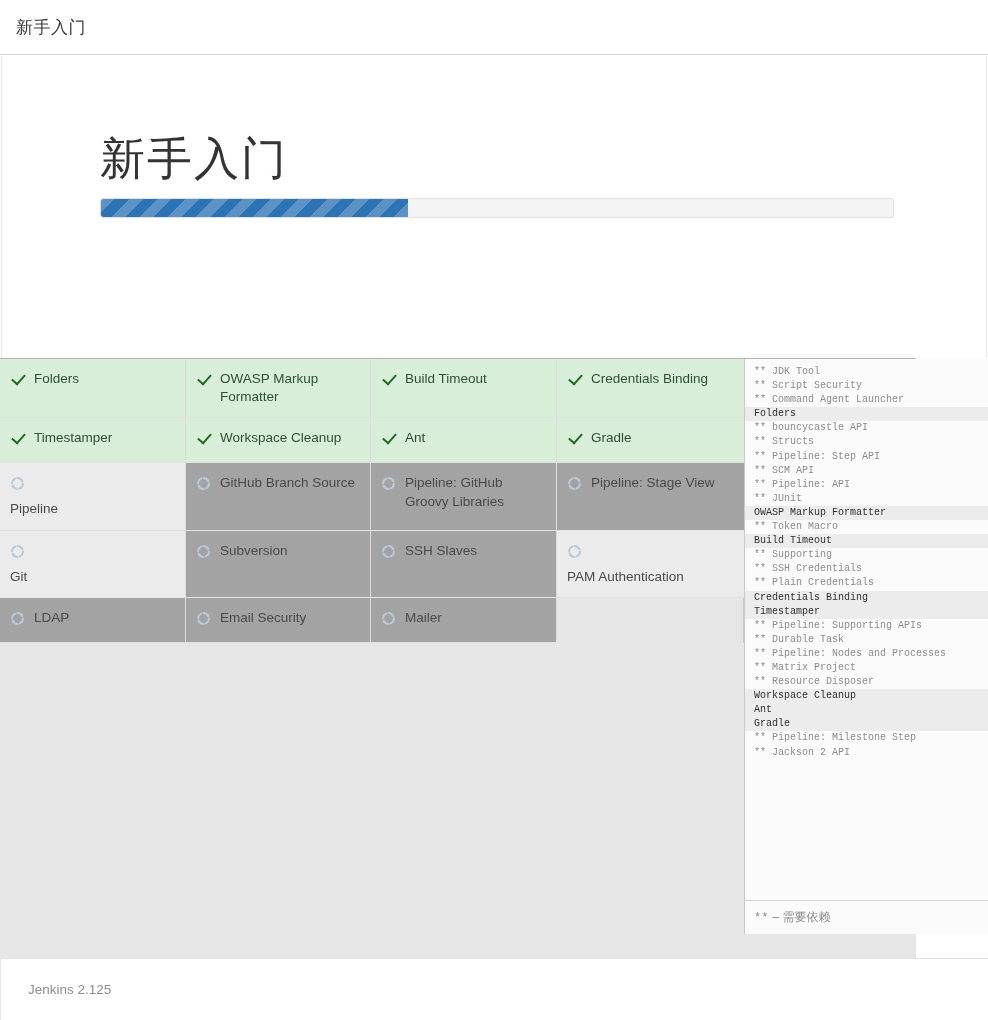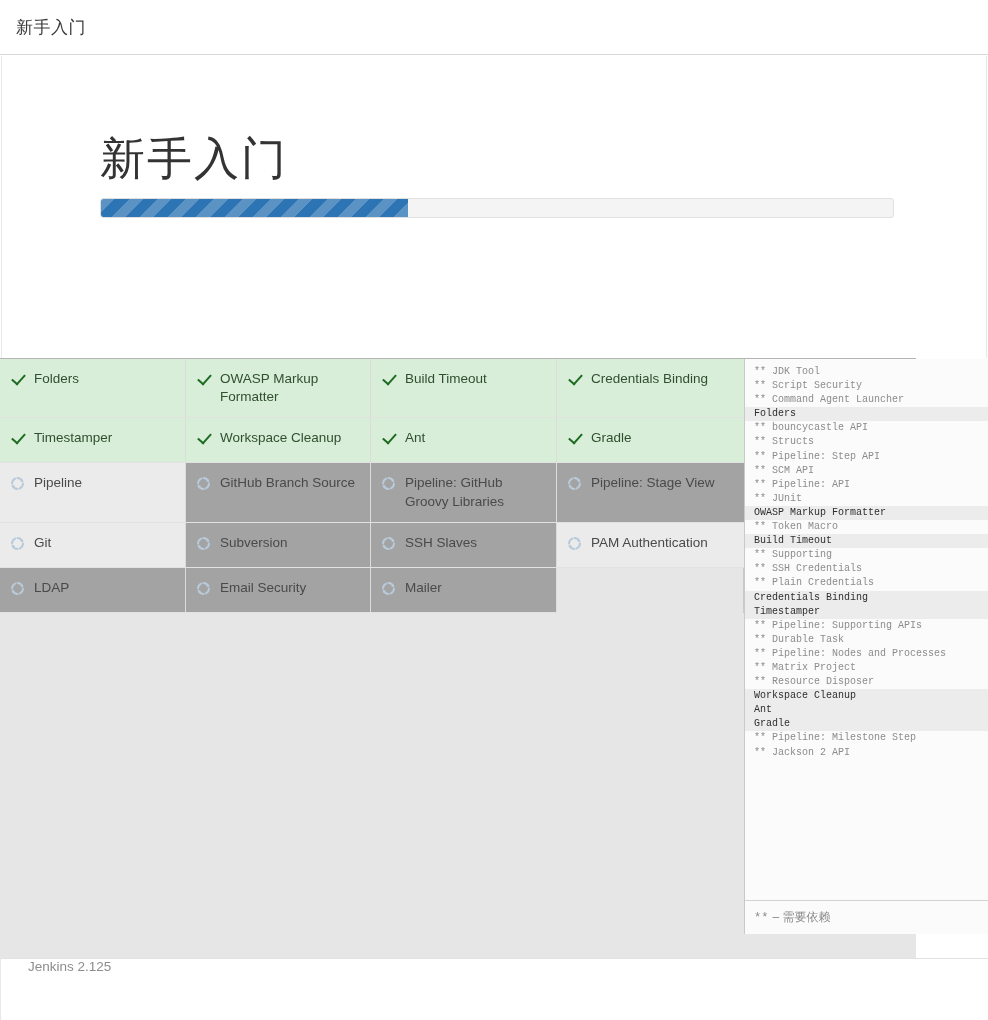--- a/index.html
+++ b/index.html
@@ -110,21 +110,21 @@
 
   .plugin-cell.done {
     background: #d9eed9;
     color: #2f4f2f;
   }
 
   .plugin-cell.pending {
     background: #a3a3a3;
     color: #4a4a4a;
   }
-  .plugin-cell.pending.col1 { background: #ebebeb; }
+  .plugin-cell.pending.col1 { background: #ebebeb; flex-direction: column; }
 
   .plugin-label { flex: 1; }
 
   
   .icon-check {
     flex: 0 0 auto;
     width: 15px; height: 15px;
     margin-top: 2px;
     position: relative;
   }
@@ -189,21 +189,21 @@
 
   
   .version-bar {
     position: absolute;
     left: 0; top: 958px;
     width: 988px; height: 62px;
     background: #ffffff;
     border-top: 1px solid #e2e2e2;
     border-left: 1px solid #e8e8e8;
     display: flex;
-    align-items: flex-start;
+    align-items: center;
   }
   .version-text {
     margin-left: 27px;
     font-size: 13.5px;
     color: #8d8d8d;
   }
 </style>
 </head>
 <body>
 

